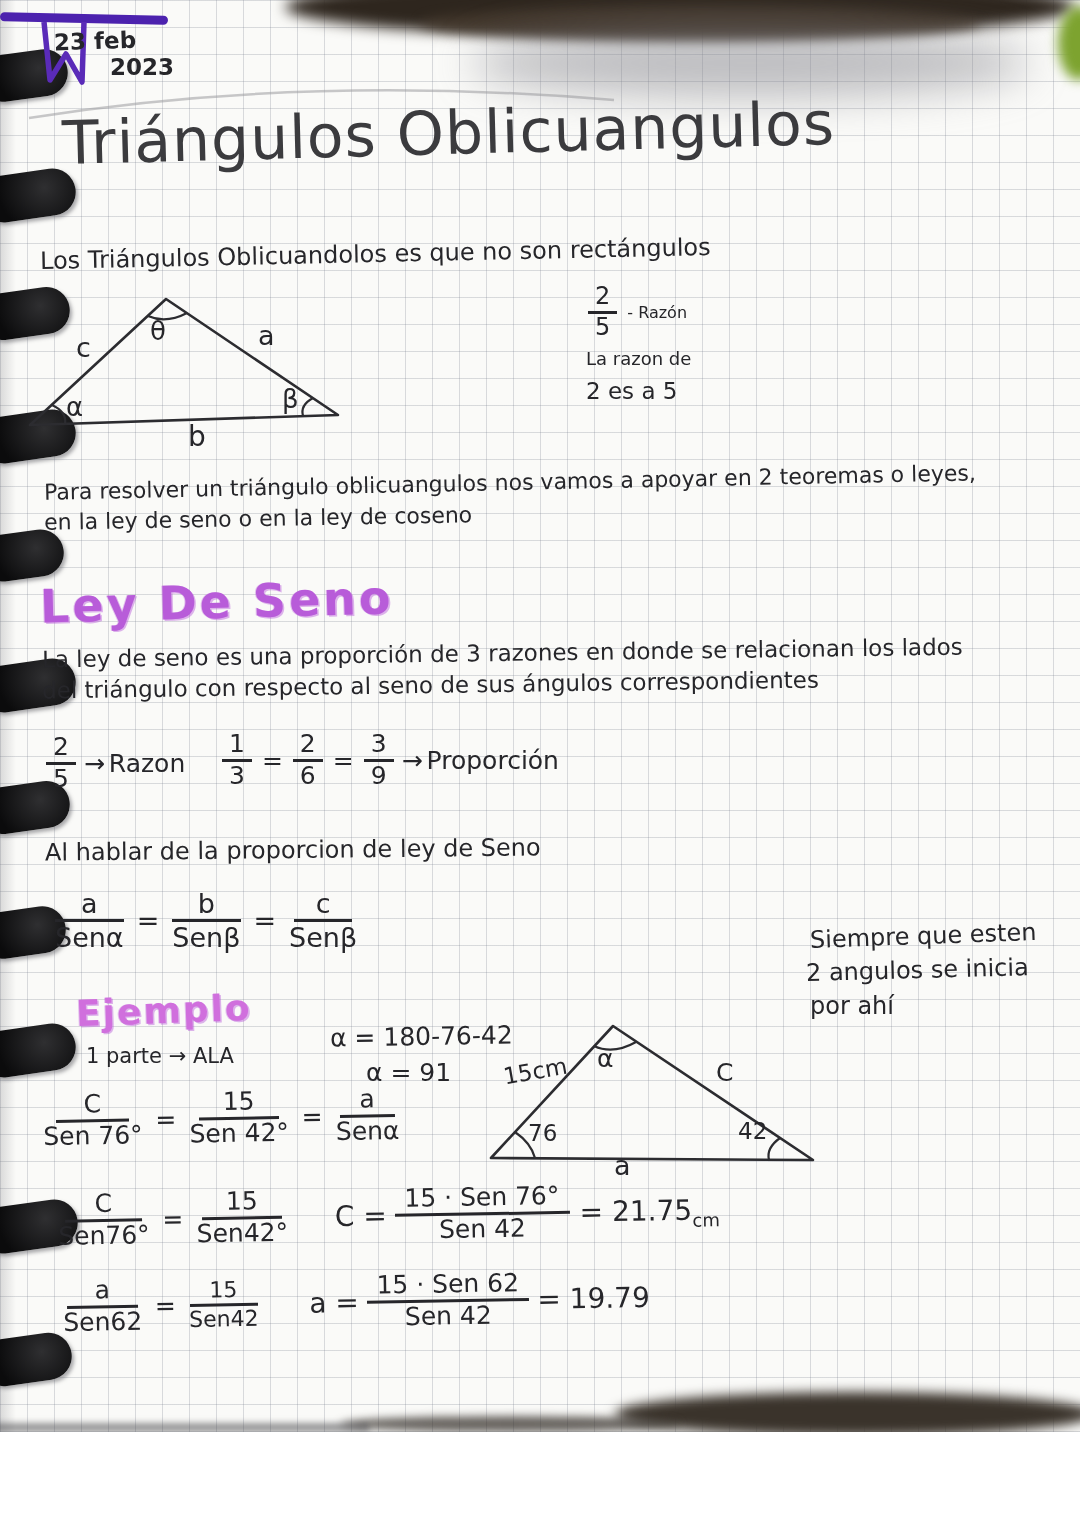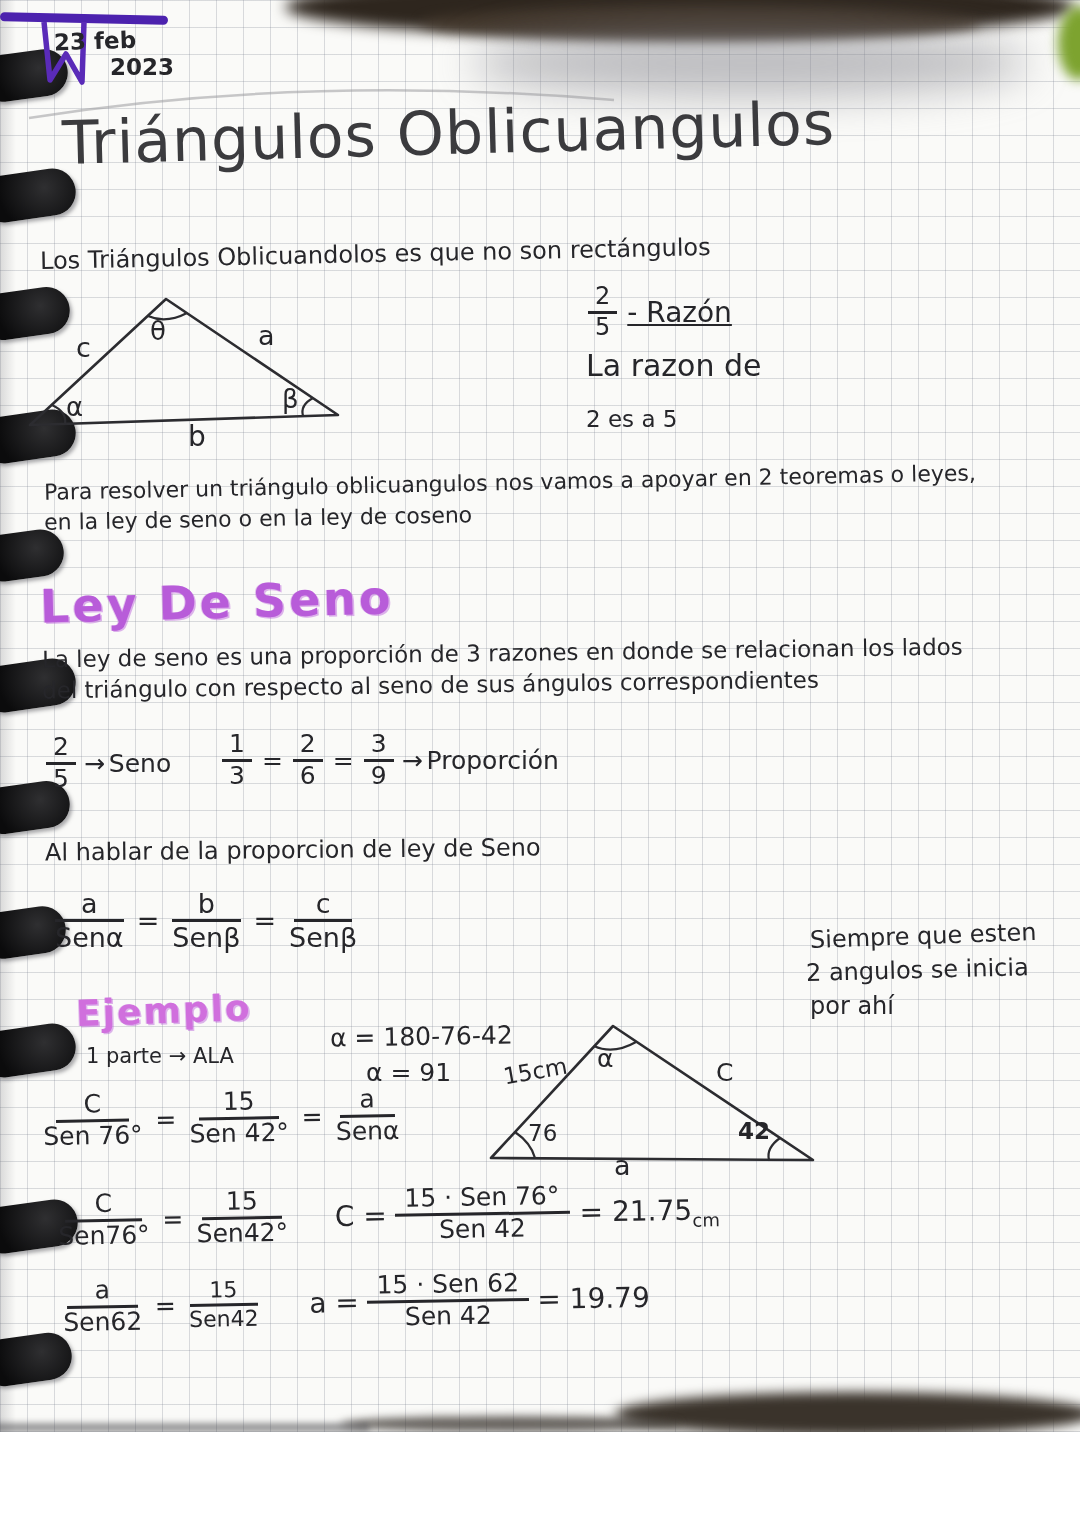--- a/index.html
+++ b/index.html
@@ -101,39 +101,39 @@
   <div class="hw" style="left:258px;top:320px;font-size:27px;">a</div>
   <div class="hw" style="left:66px;top:392px;font-size:26px;">α</div>
   <div class="hw" style="left:282px;top:384px;font-size:26px;">β</div>
   <div class="hw" style="left:188px;top:420px;font-size:28px;">b</div>
 
   <div class="hw mrow" style="left:588px;top:283px;font-size:24px;">
     <span class="frac">
       <span class="num">2</span>
       <span class="den">5</span>
     </span>
-    <span style="padding-left:10px;font-size:28px;text-decoration:underline;">- Razón</span>
-  </div>
-  <div class="hw" style="left:586px;top:348px;font-size:30px;">La razon de</div>
-  <div class="hw" style="left:586px;top:378px;font-size:23px;margin-top:28px;">2 es a 5</div>
+    <span style="padding-left:10px;font-size:16px;">- Razón</span>
+  </div>
+  <div class="hw" style="left:586px;top:348px;font-size:18px;">La razon de</div>
+  <div class="hw" style="left:586px;top:378px;font-size:23px;">2 es a 5</div>
 
   <div class="hw" style="left:44px;top:470px;font-size:22px;transform:rotate(-1.2deg);white-space:nowrap;">Para resolver un triángulo oblicuangulos nos vamos a apoyar en 2 teoremas o leyes,</div>
   <div class="hw" style="left:44px;top:506px;font-size:22px;transform:rotate(-1deg);">en la ley de seno o en la ley de coseno</div>
 
   <div class="hw heading-marker" style="left:40px;top:575px;font-size:46px;transform:rotate(-1.5deg);">Ley De Seno</div>
   <div class="hw" style="left:42px;top:640px;font-size:23px;transform:rotate(-.8deg);white-space:nowrap;">La ley de seno es una proporción de 3 razones en donde se relacionan los lados</div>
   <div class="hw" style="left:42px;top:672px;font-size:23px;transform:rotate(-.8deg);">del triángulo con respecto al seno de sus ángulos correspondientes</div>
 
   <div class="hw mrow" style="left:46px;top:733px;font-size:25px;">
     <span class="frac">
       <span class="num">2</span>
       <span class="den">5</span>
     </span>
     <span style="padding:0 4px 0 8px;">→</span>
-    <span>Seno</span>
+    <span>Razon</span>
   </div>
   <div class="hw mrow" style="left:222px;top:730px;font-size:25px;">
     <span class="frac">
       <span class="num">1</span>
       <span class="den">3</span>
     </span>
     <span class="eqsign">=</span>
     <span class="frac">
       <span class="num">2</span>
       <span class="den">6</span>
@@ -197,21 +197,21 @@
   <svg width="335" height="150" style="left:485px;top:1018px;">
     <polygon class="tri-line" points="128,8 6,140 328,142"></polygon>
     <path class="tri-arc" d="M109,28 Q128,37 151,24"></path>
     <path class="tri-arc" d="M30,114 Q46,125 50,140"></path>
     <path class="tri-arc" d="M295,120 Q281,130 284,142"></path>
   </svg>
   <div class="hw" style="left:503px;top:1058px;font-size:23px;transform:rotate(-10deg);">15cm</div>
   <div class="hw" style="left:597px;top:1044px;font-size:25px;">α</div>
   <div class="hw" style="left:716px;top:1058px;font-size:25px;">C</div>
   <div class="hw" style="left:528px;top:1120px;font-size:23px;">76</div>
-  <div class="hw" style="left:738px;top:1118px;font-size:23px;font-weight:bold;">42</div>
+  <div class="hw" style="left:738px;top:1118px;font-size:23px;">42</div>
   <div class="hw" style="left:614px;top:1150px;font-size:27px;">a</div>
 
   <div class="hw mrow" style="left:55px;top:1185px;font-size:25px;transform:rotate(-1deg);">
     <span class="frac">
       <span class="num" style="padding:0 30px;">C</span>
       <span class="den">Sen76°</span>
     </span>
     <span class="eqsign">=</span>
     <span class="frac">
       <span class="num" style="padding:0 24px;">15</span>

